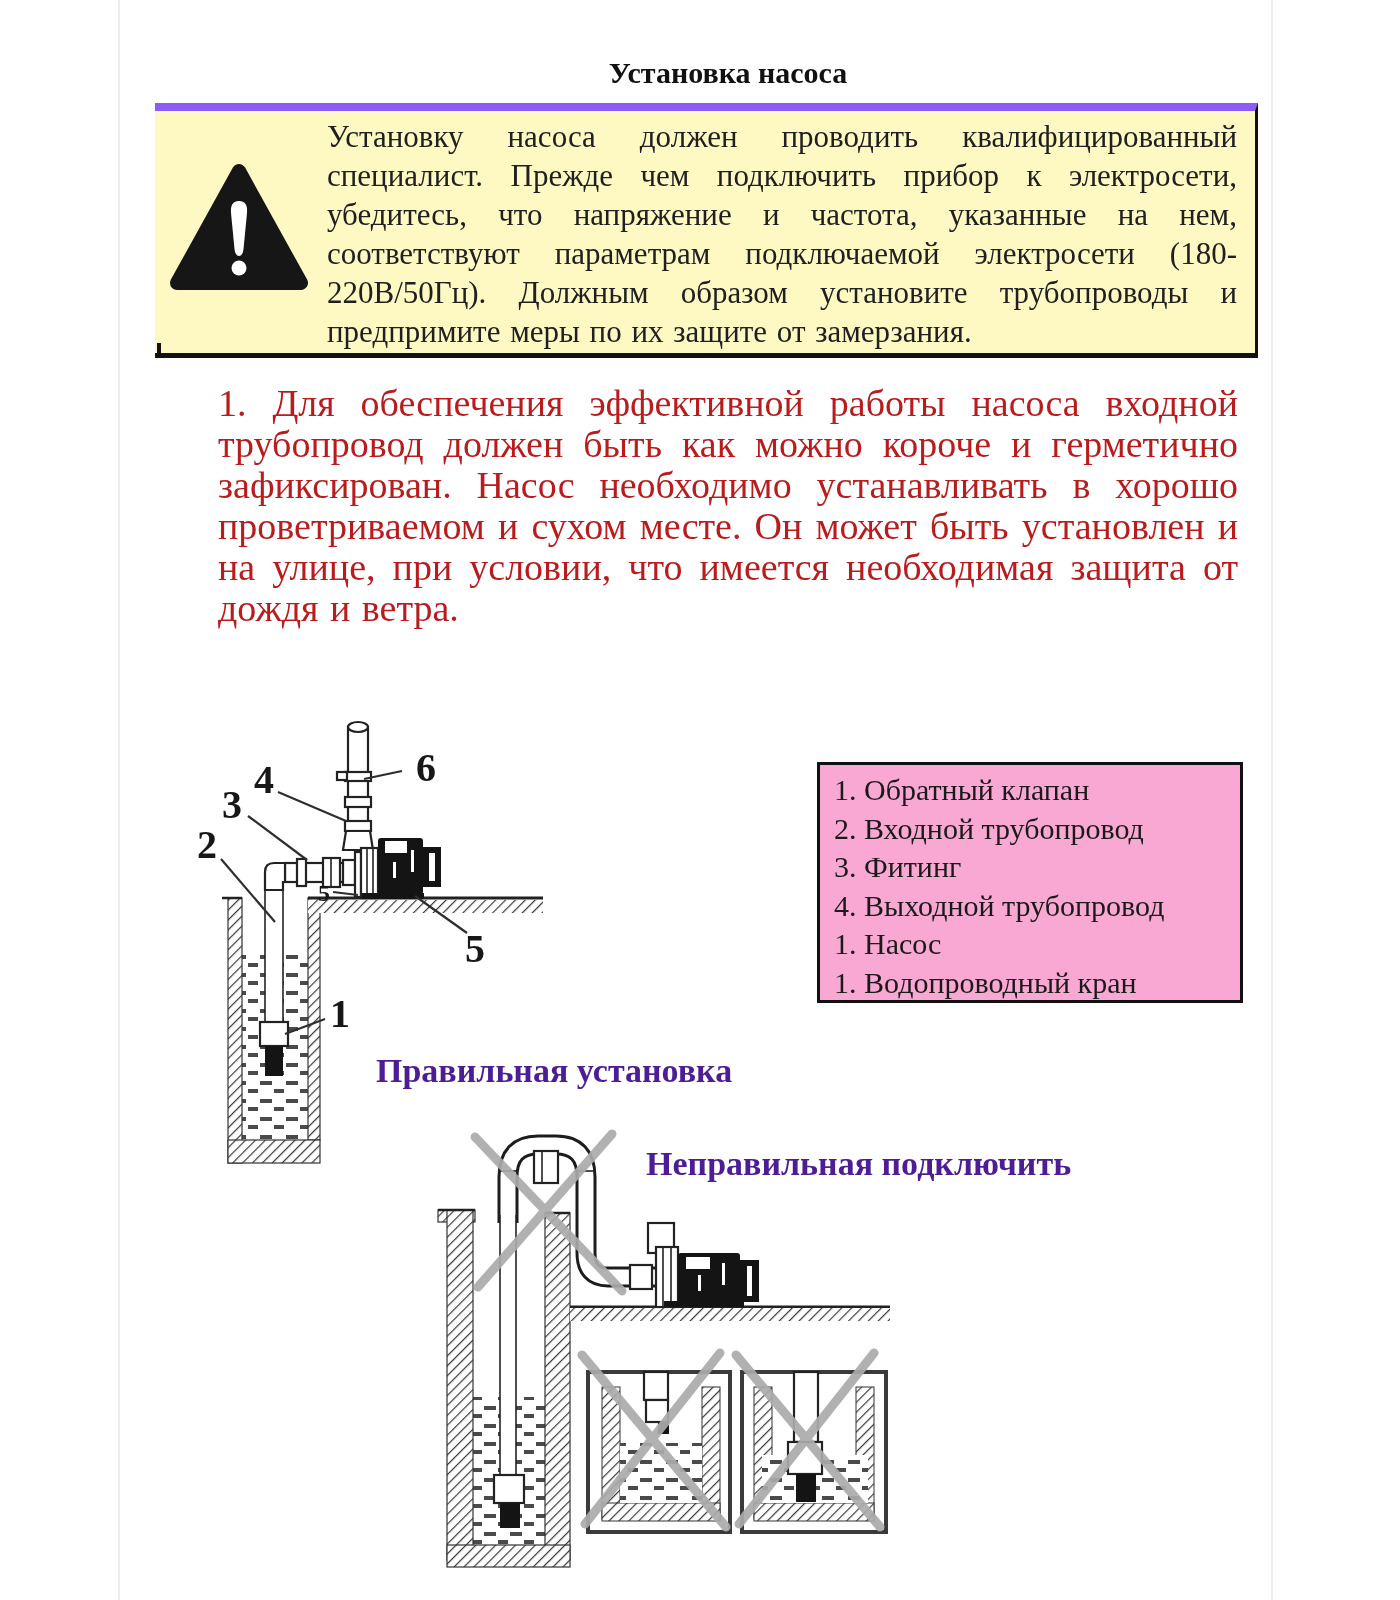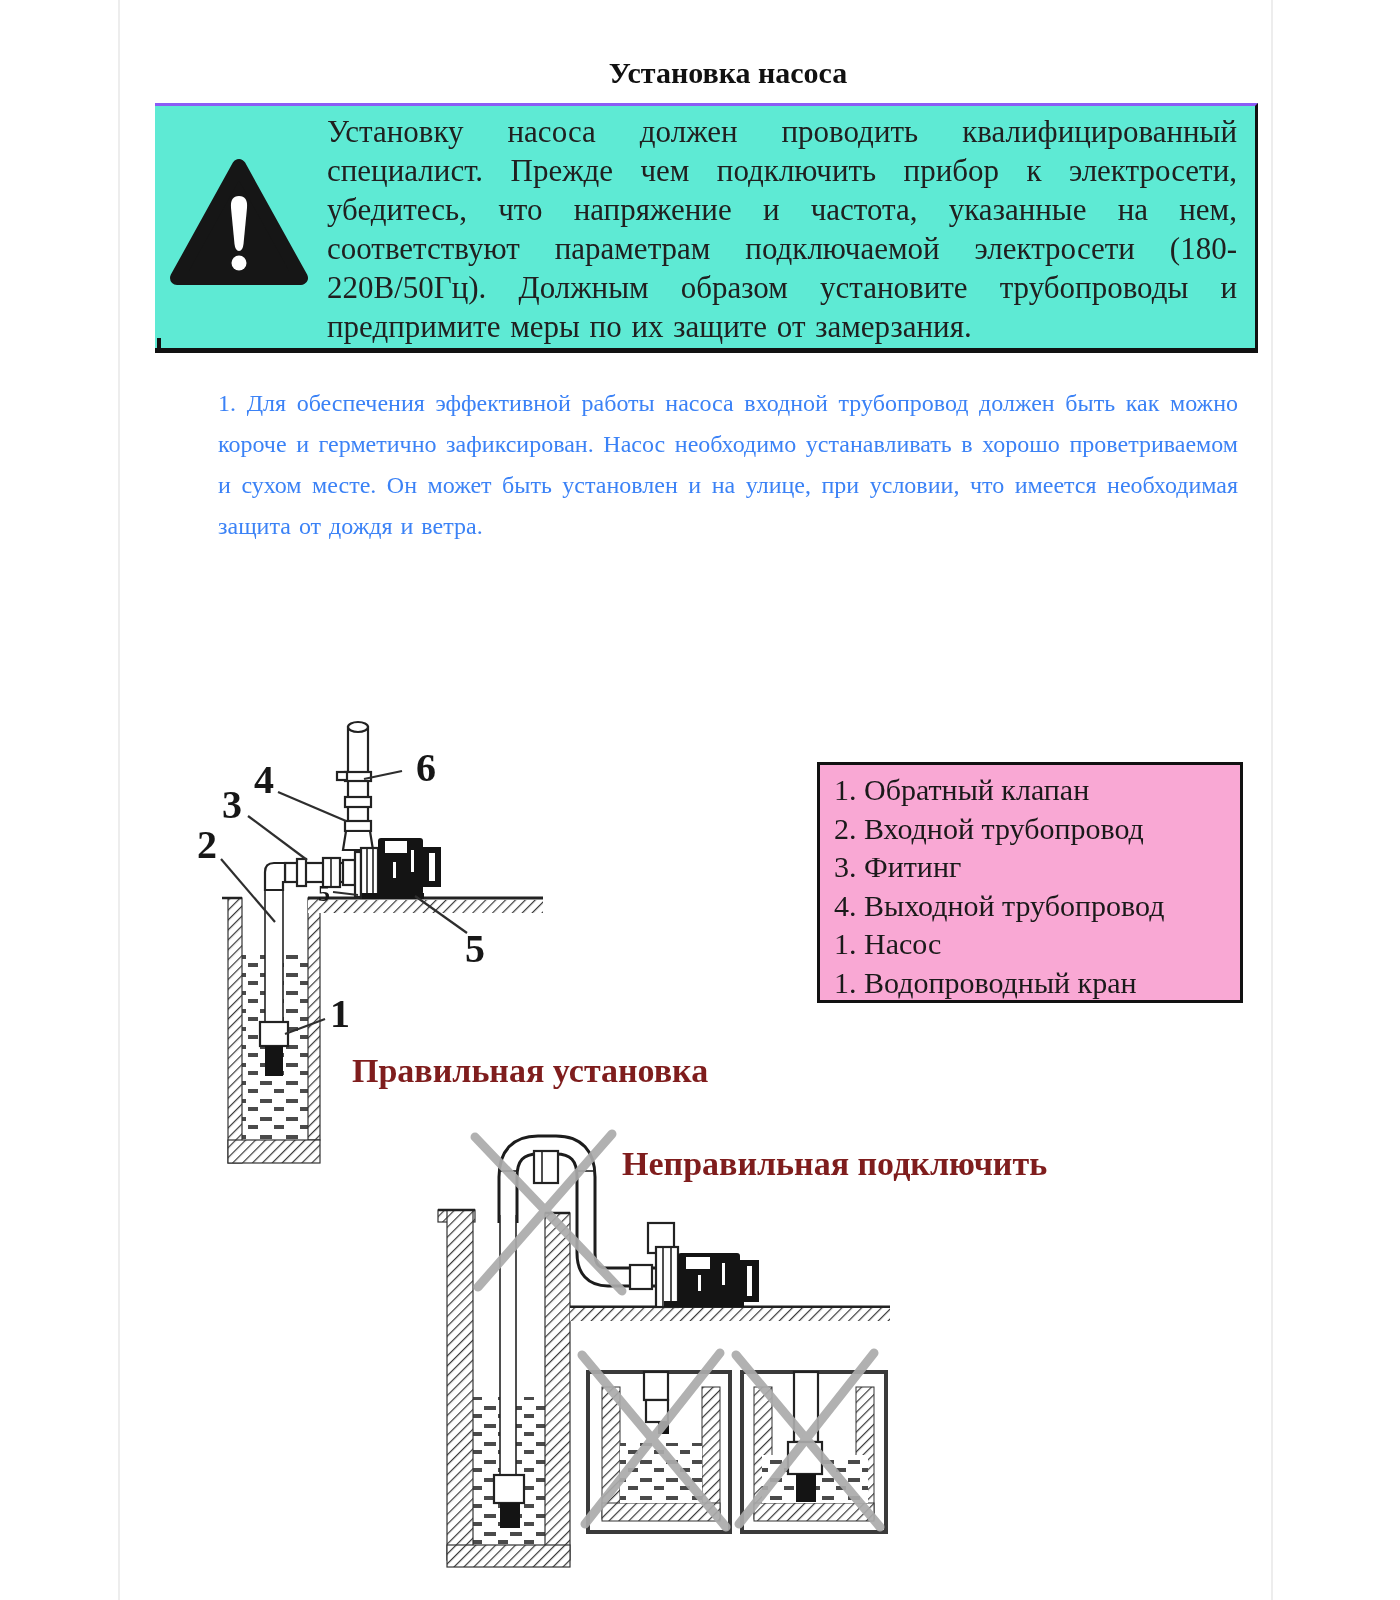--- a/index.html
+++ b/index.html
@@ -11,50 +11,50 @@
     color:#1d1d1d;
     overflow:hidden;
   }
   .edge-line{position:absolute;top:0;width:2px;height:1600px;background:#ededed;}
   #page-title{
     position:absolute;left:218px;top:56px;width:1020px;
     text-align:center;font-size:30px;font-weight:bold;color:#111;
   }
   #warning-box{
     position:absolute;left:155px;top:103px;width:1100px;height:242px;
-    border-top:3px solid #8b5cf6;
+    border-top:8px solid #8b5cf6;
     border-bottom:5px solid #111;
     border-right:3px solid #111;
-    background:#5eead4;
+    background:#fef9c3;
   }
   #warning-left-tick{
     position:absolute;left:2px;bottom:0;width:4px;height:10px;background:#111;
   }
   #warning-icon{position:absolute;left:14px;top:52px;width:140px;height:130px;}
   #warning-text{
     position:absolute;left:172px;top:6px;width:910px;
     font-size:31px;line-height:39px;color:#202020;
     text-align:justify;text-align-last:left;word-spacing:2px;
   }
   #instructions{
     position:absolute;left:218px;top:383px;width:1020px;
-    font-size:24px;line-height:41px;color:#3b82f6;
+    font-size:38px;line-height:41px;color:#b91c1c;
     text-align:justify;text-align-last:left;word-spacing:2px;
   }
   #instructions p{margin:0;}
   #legend-box{
     position:absolute;left:817px;top:762px;width:426px;height:241px;
     border:3px solid #111;background:#f9a8d4;box-sizing:border-box;
   }
   .legend-item{
     margin:0 0 0 14px;font-size:30px;line-height:38.5px;color:#1a1a1a;white-space:nowrap;
   }
   #legend-box .legend-inner{padding-top:6px;}
   .fig-caption{
-    position:absolute;font-size:34px;font-weight:bold;color:#7f1d1d;white-space:nowrap;
+    position:absolute;font-size:34px;font-weight:bold;color:#4c1d95;white-space:nowrap;margin-left:24px;
   }
   #caption-correct{left:352px;top:1052px;}
   #caption-incorrect{left:622px;top:1145px;}
   svg text.lbl{
     font-family:"Liberation Serif","DejaVu Serif",serif;
     font-weight:bold;fill:#171717;
   }
   svg .leader{stroke:#2e2e2e;stroke-width:2.2;fill:none;}
   svg .pipe{fill:#ffffff;stroke:#222;stroke-width:2.2;}
   svg .thin{stroke:#222;stroke-width:1.6;}

